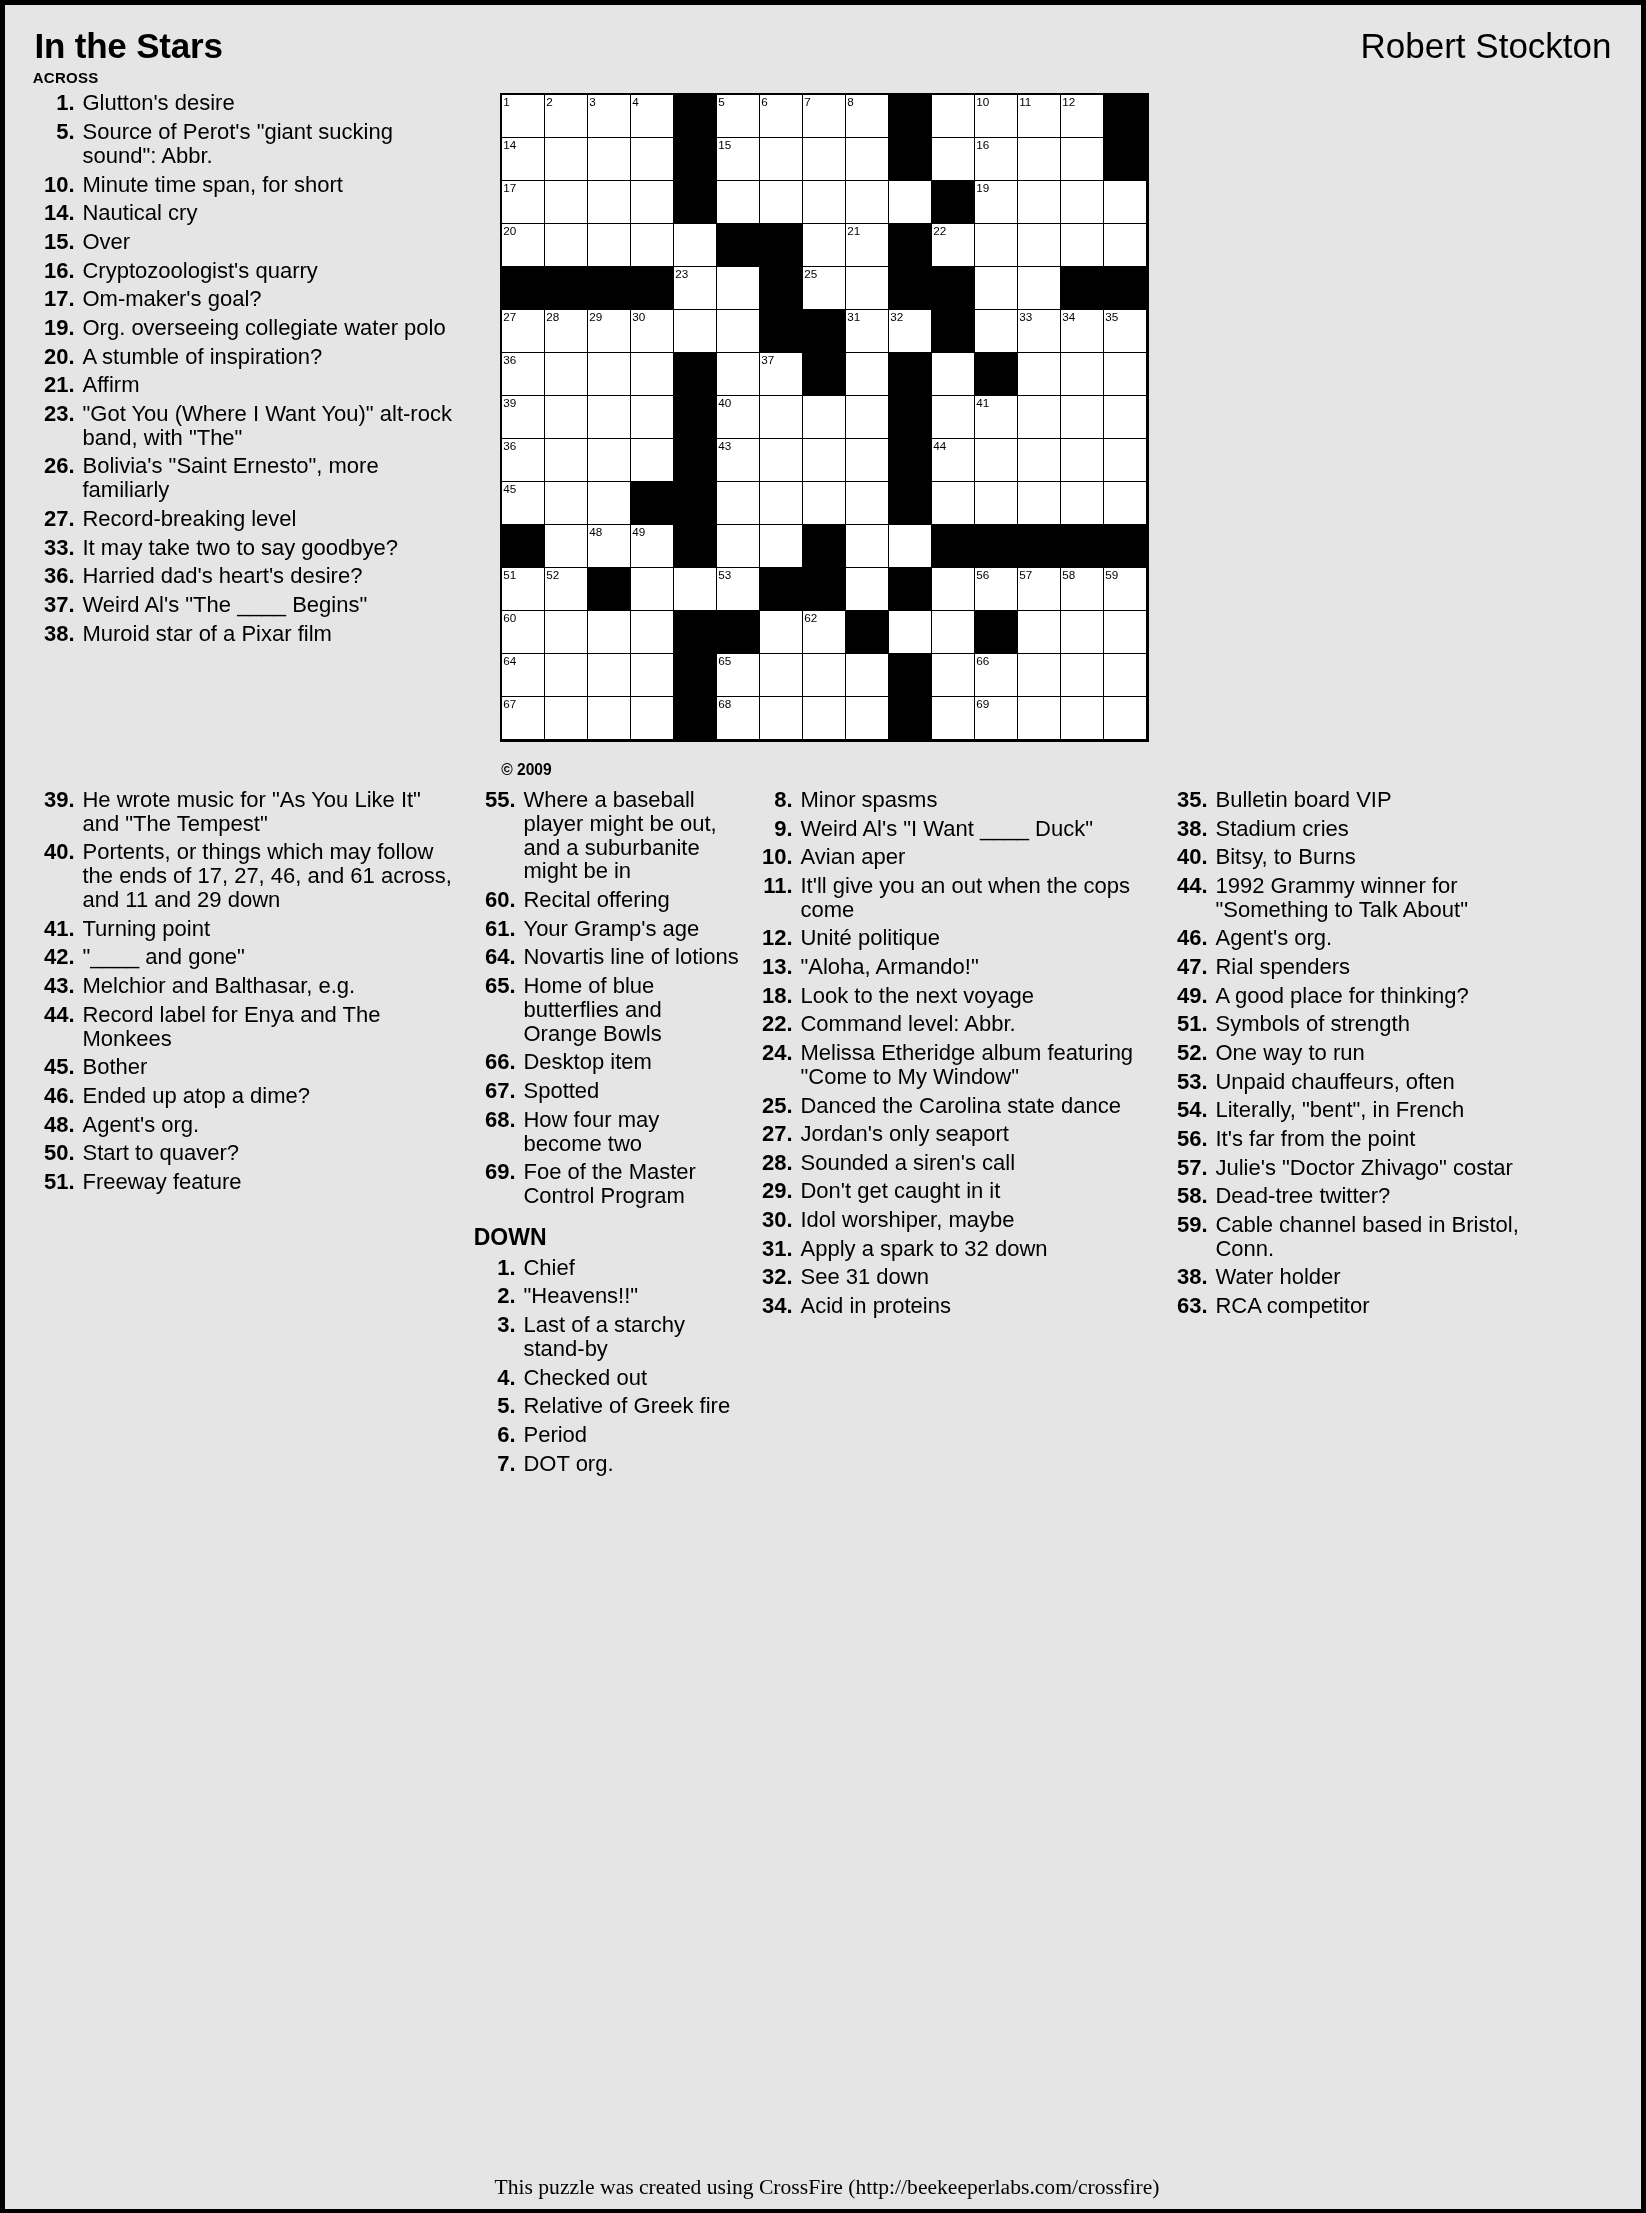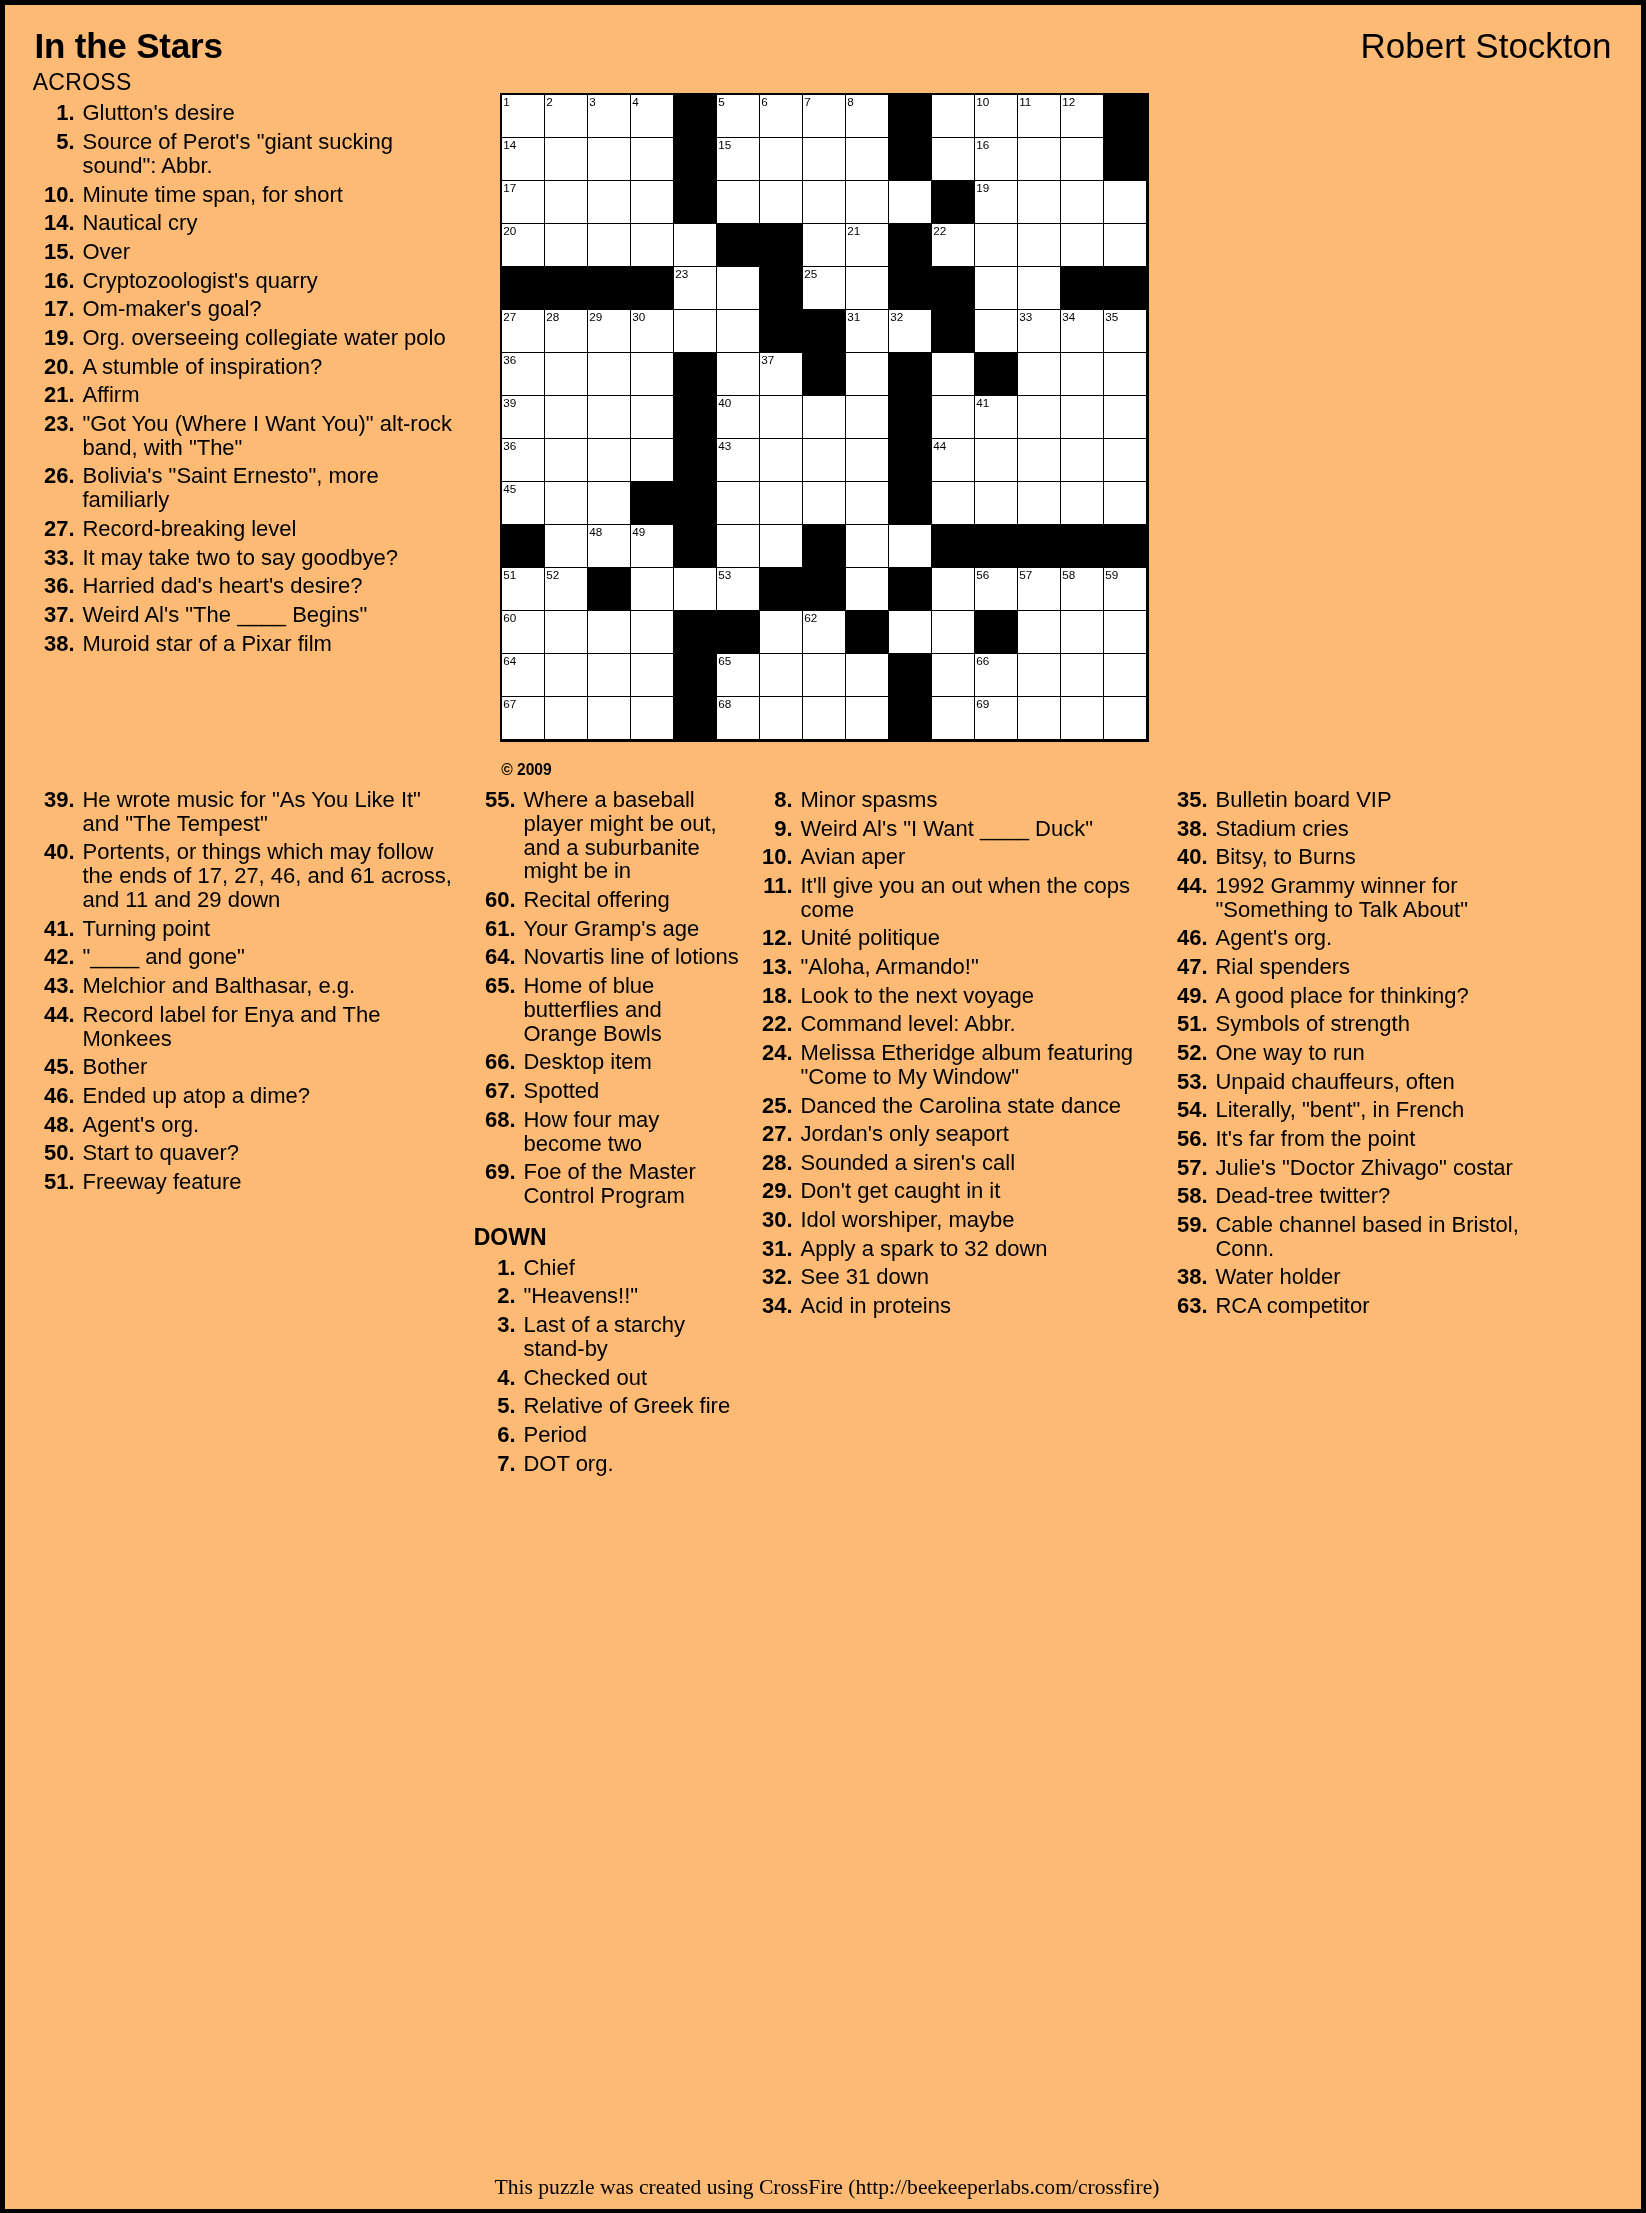--- a/index.html
+++ b/index.html
@@ -14,21 +14,21 @@
     color: #000000;
     overflow: hidden;
   }
   .page {
     position: relative;
     width: 1646px;
     height: 2214px;
     box-sizing: border-box;
     border: 5.2px solid #000000;
     padding: 15.6px 22.5px 0 22.5px;
-    background: #fdba74;
+    background: #e5e5e5;
   }
 
   
   .header {
     display: flex;
     justify-content: space-between;
     align-items: baseline;
     margin: 5.2px 7px 3.5px 7px;
   }
   .title {
@@ -56,22 +56,22 @@
   .grid-wrap {
     flex: 1 1 auto;
     display: flex;
     justify-content: flex-start;
     padding-left: 31px;
     padding-top: 24px;
     box-sizing: border-box;
   }
 
   .section-head {
-    font-size: 23px;
-    font-weight: normal;
+    font-size: 15px;
+    font-weight: bold;
     margin: 0 0 5.2px 0;
     letter-spacing: 0.3px;
   }
 
   
   ol.clues {
     list-style: none;
     margin: 0;
     padding: 0;
   }

